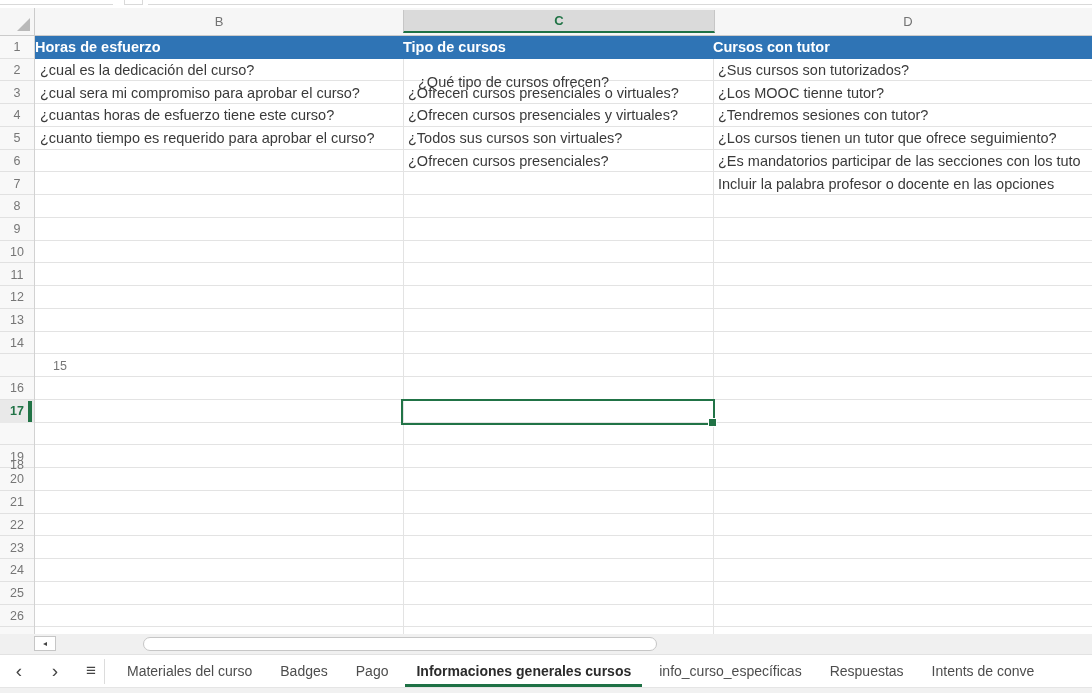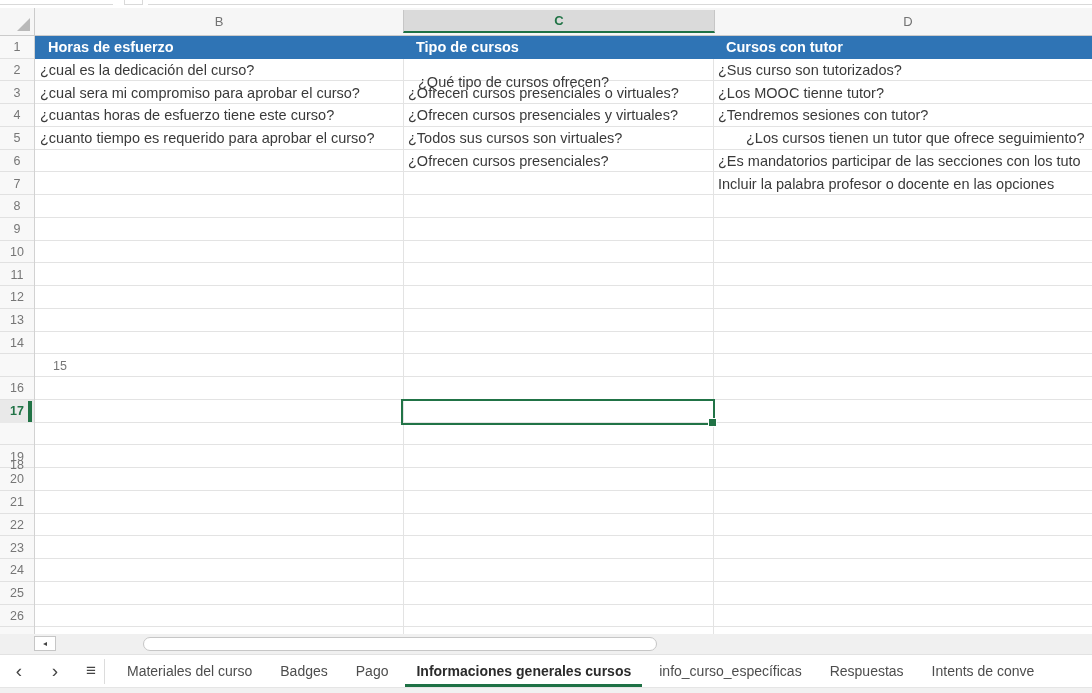--- a/index.html
+++ b/index.html
@@ -31,21 +31,21 @@
   .rowhdrs{position:absolute;left:0;top:0;width:34px;height:100%;background:#f8f8f8;
     border-right:1px solid #d2d2d2;
     background-image:repeating-linear-gradient(to bottom,transparent 0 21.75px,#e1e1e1 21.75px 22.75px);}
   .rownum{position:absolute;left:0;width:34px;height:22.75px;line-height:22.75px;
     text-align:center;font-size:12.5px;color:#767676;}
   .rownum.active{background:#e9e9e9;color:#217346;font-weight:700;}
   .row-accent{position:absolute;right:2px;top:1px;bottom:1px;width:4px;background:#217346;}
   .cells{position:absolute;left:35px;top:0;right:0;bottom:0;
     background-image:repeating-linear-gradient(to bottom,transparent 0 21.75px,#e3e3e3 21.75px 22.75px);}
   .hdr-bar{position:absolute;left:0;right:0;top:0;height:22.75px;background:#2F74B5;}
-  .hcell{position:absolute;top:0;height:32px;line-height:22.75px;padding-left:13px;
+  .hcell{position:absolute;top:0;height:32px;line-height:22.75px;padding-left:0;
     color:#fff;font-weight:700;font-size:14.5px;white-space:nowrap;}
   .cell{position:absolute;height:22.75px;line-height:22.75px;padding-left:5px;
     font-size:14.5px;color:#3a3a3a;white-space:nowrap;}
   .vline{position:absolute;top:22.75px;bottom:0;width:1px;background:#e3e3e3;}
   .vline-bc{left:368px;}
   .vline-cd{left:678px;}
   .active-cell{position:absolute;left:366px;top:362.5px;width:314px;height:26px;
     border:2px solid #217346;box-sizing:border-box;background:transparent;}
   .fill-handle{position:absolute;right:-4px;bottom:-4px;width:7px;height:7px;
     background:#217346;border:1px solid #fff;}
@@ -135,24 +135,24 @@
       </div>
     <div class="cell" style="left: 0px; top: 22.75px;">¿cual es la dedicación del curso?</div>
         <div class="cell" style="left: 0px; top: 45.5px;">¿cual sera mi compromiso para aprobar el curso?</div>
         <div class="cell" style="left: 0px; top: 91px;">¿cuanto tiempo es requerido para aprobar el curso?</div>
         <div class="cell" style="left: 0px; top: 68.25px;">¿cuantas horas de esfuerzo tiene este curso?</div>
         <div class="cell" style="left: 368px; top: 35px; padding-left: 15px;">¿Qué tipo de cursos ofrecen?</div>
         <div class="cell" style="left: 368px; top: 45.5px;">¿Ofrecen cursos presenciales o virtuales?</div>
         <div class="cell" style="left: 368px; top: 68.25px;">¿Ofrecen cursos presenciales y virtuales?</div>
         <div class="cell" style="left: 368px; top: 91px;">¿Todos sus cursos son virtuales?</div>
         <div class="cell" style="left: 368px; top: 113.75px;">¿Ofrecen cursos presenciales?</div>
-        <div class="cell" style="left: 678px; top: 22.75px;">¿Sus curso son tutorizados?</div>
+        <div class="cell" style="left: 678px; top: 22.75px;">¿Sus cursos son tutorizados?</div>
         <div class="cell" style="left: 678px; top: 45.5px;">¿Los MOOC tienne tutor?</div>
         <div class="cell" style="left: 678px; top: 68.25px;">¿Tendremos sesiones con tutor?</div>
-        <div class="cell" style="left: 678px; top: 91px; margin-left: 28px;">¿Los cursos tienen un tutor que ofrece seguimiento?</div>
+        <div class="cell" style="left: 678px; top: 91px;">¿Los cursos tienen un tutor que ofrece seguimiento?</div>
         <div class="cell" style="left: 678px; top: 113.75px;">¿Es mandatorios participar de las secciones con los tuto</div>
         <div class="cell" style="left: 678px; top: 136.5px;">Incluir la palabra profesor o docente en las opciones</div>
       </div>
   </div>
 
   <div class="hscroll">
     <div class="scroll-left-btn">
       <span>◂</span>
     </div>
     <div class="scroll-thumb"></div>

